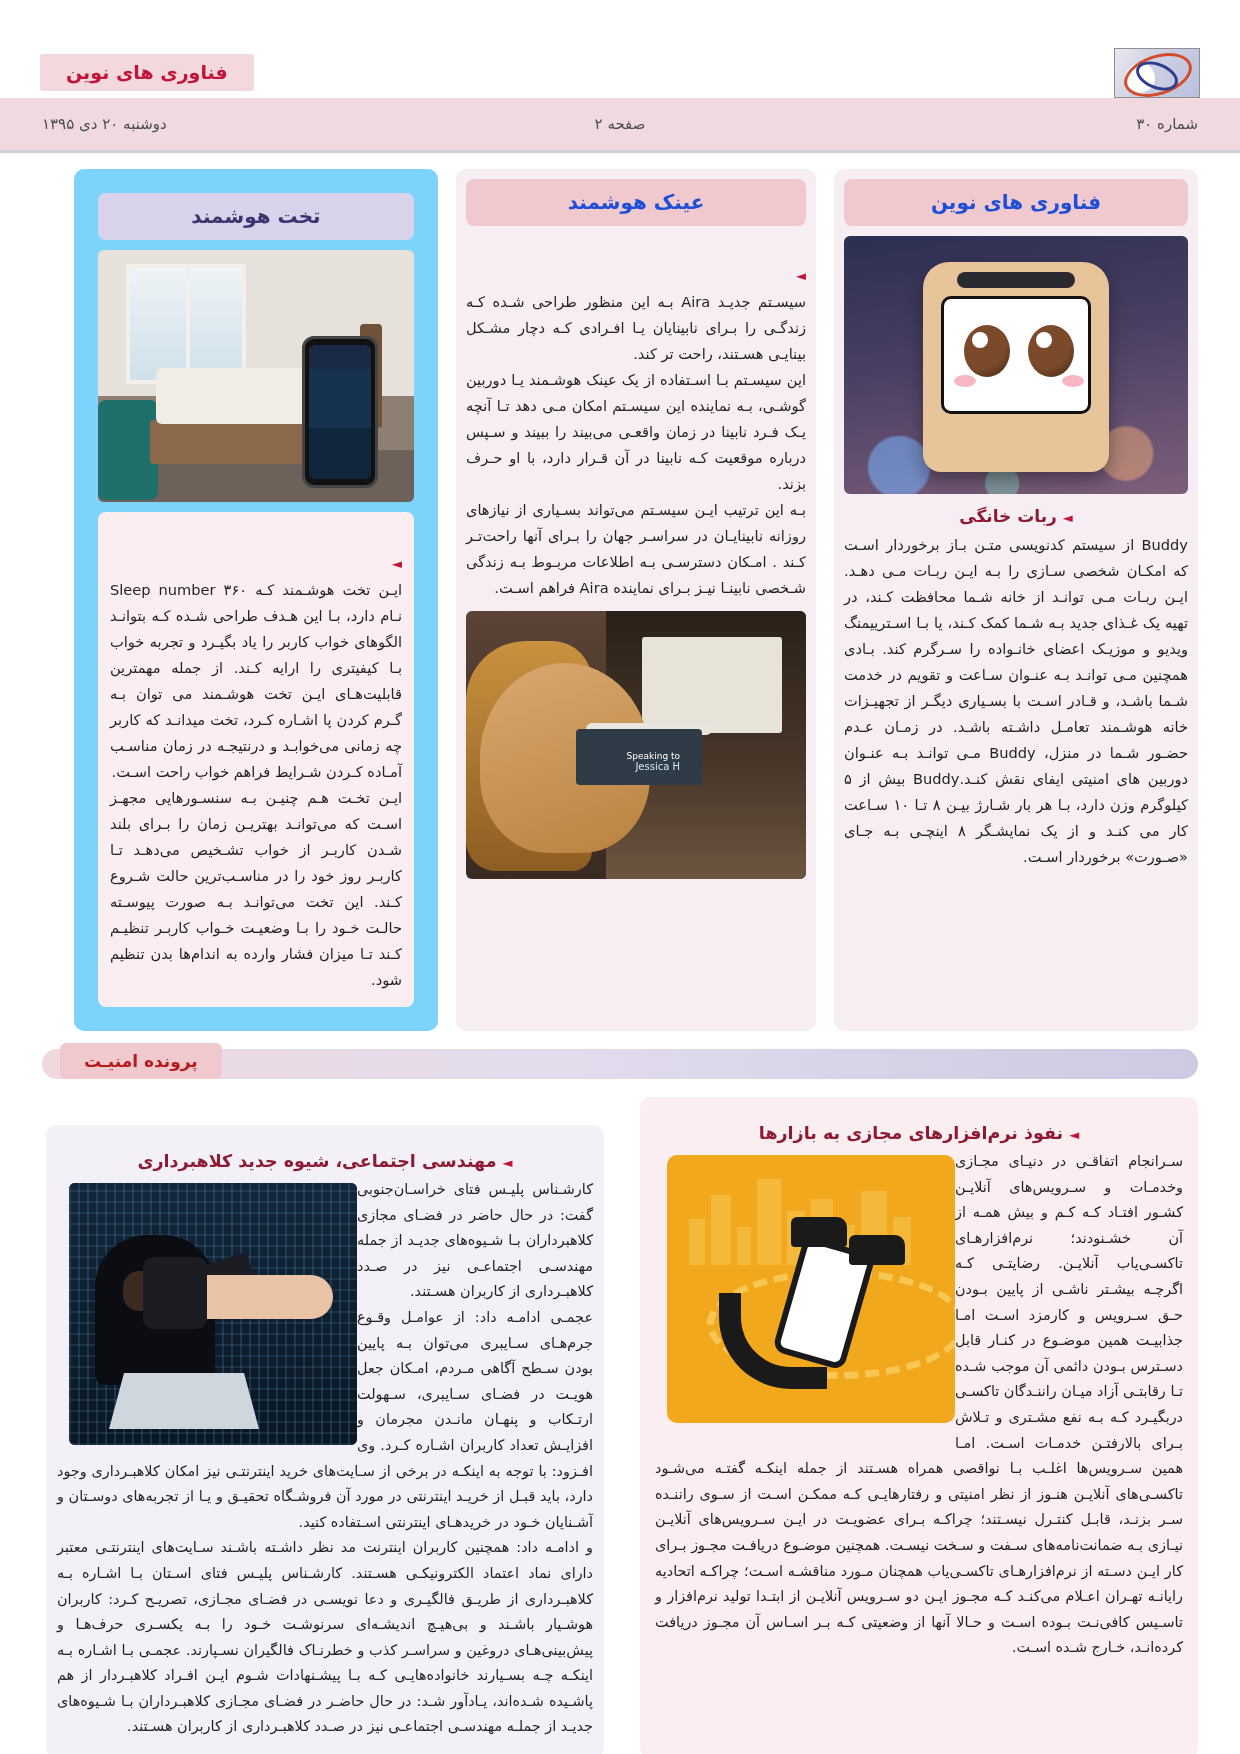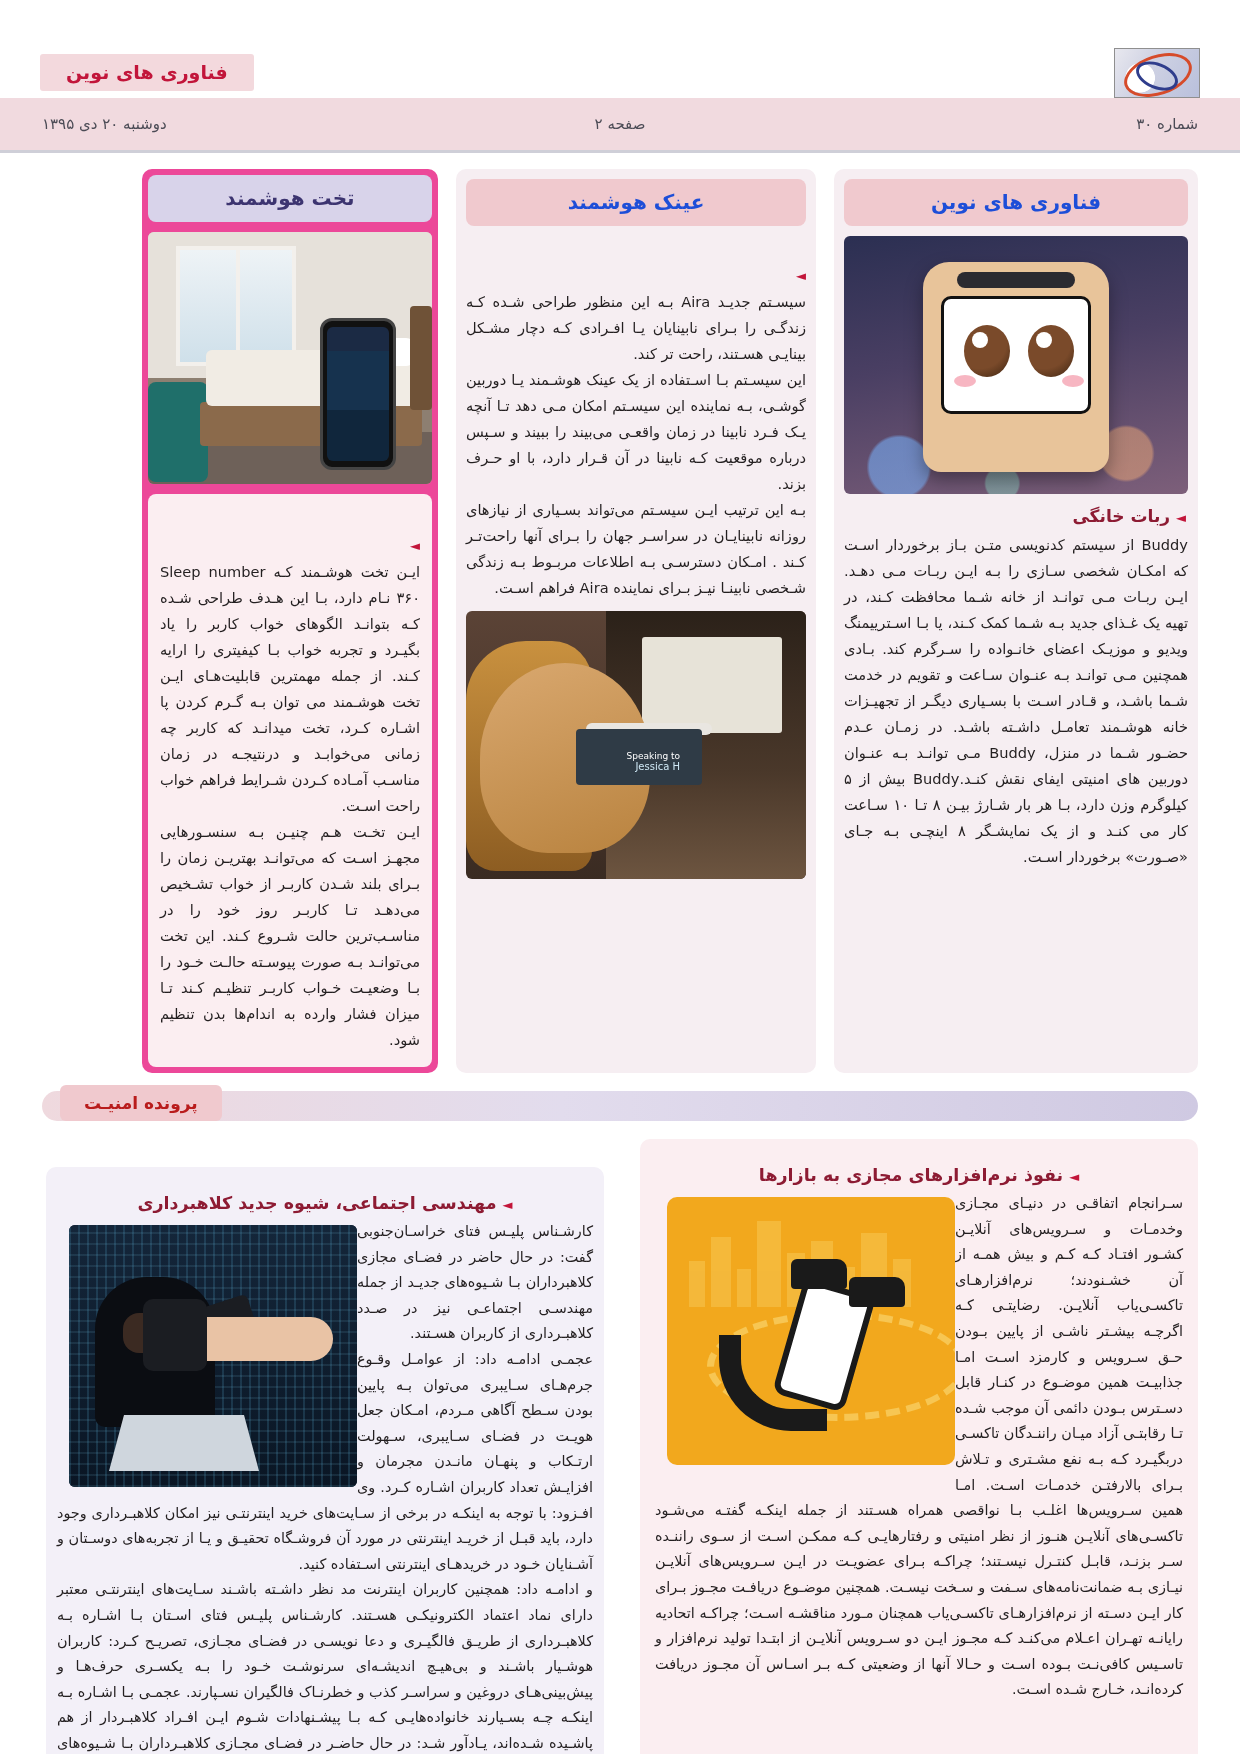--- a/index.html
+++ b/index.html
@@ -87,21 +87,21 @@
   .page { padding:0 42px; }
   .top-section {
     display:flex;
     gap:18px;
     margin-top:16px;
     direction:rtl;
   }
   .col { border-radius:10px; }
   .col-right { width:364px; background:#f6eef2; padding:10px; }
   .col-mid   { width:360px; background:#f6eef2; padding:10px; }
-  .col-left  { width:296px; background:#ec4899; padding:6px; }
+  .col-left  { width:364px; background:#7dd3fc; padding:24px; }
 
   .sec-head {
     border-radius:8px;
     text-align:center;
     font-weight:bold;
     font-size:20px;
     padding:11px 0 12px;
     margin-bottom:10px;
   }
   .head-pink { background:#f0c9ce; color:#1d4ed8; }
@@ -221,21 +221,21 @@
     background:#fbeef1;
     border-radius:8px;
     padding:12px 12px 14px;
     margin-top:10px;
   }
   .sub-title{
     font-weight:bold;
     font-size:17px;
     color:#8d1b33;
     margin:12px 2px 6px;
-    text-align:right;
+    text-align:center;
   }
   .tri{ color:#c2153a; font-size:13px; }
 
   
   .band{
     margin:18px 0 0;
     height:30px;
     background:linear-gradient(90deg,#efd9de 0%, #e2dced 45%, #cfc9e2 100%);
     border-radius:15px;
     position:relative;

